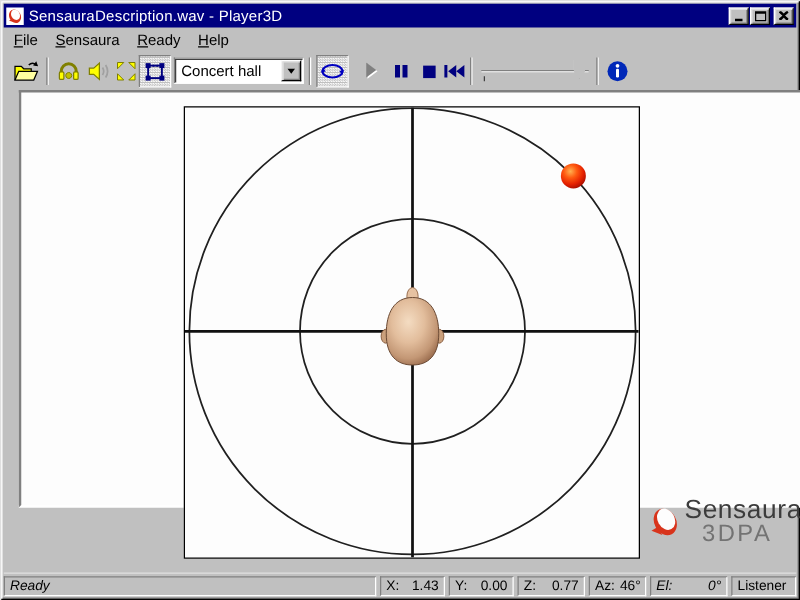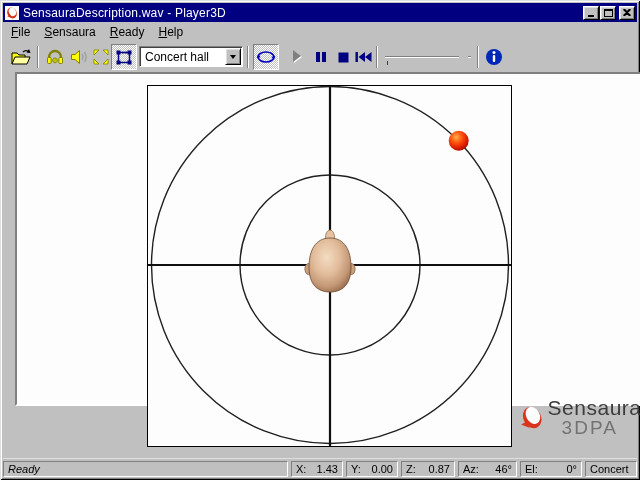--- a/index.html
+++ b/index.html
@@ -322,28 +322,28 @@
     <div class="panel kv" style="width:52px;">
       <span>X:</span>
         <span class="v">1.43</span>
     </div>
     <div class="panel kv" style="width:52px;">
       <span>Y:</span>
         <span class="v">0.00</span>
     </div>
     <div class="panel kv" style="width:54px;">
       <span>Z:</span>
-        <span class="v">0.87</span>
-    </div>
-    <div class="panel kv" style="width:59px;">
+        <span class="v">0.77</span>
+    </div>
+    <div class="panel kv" style="width:46px;">
       <span>Az:</span>
         <span class="v">46°</span>
     </div>
-    <div class="panel kv" style="width:62px;">
+    <div class="panel kv" style="width:62px;font-style:italic;">
       <span>El:</span>
         <span class="v">0°</span>
     </div>
     <div class="panel" style="width:52px;">
-      <span>Concert</span>
+      <span>Listener</span>
     </div>
   </div>
 
 </div>
 
 </body></html>

